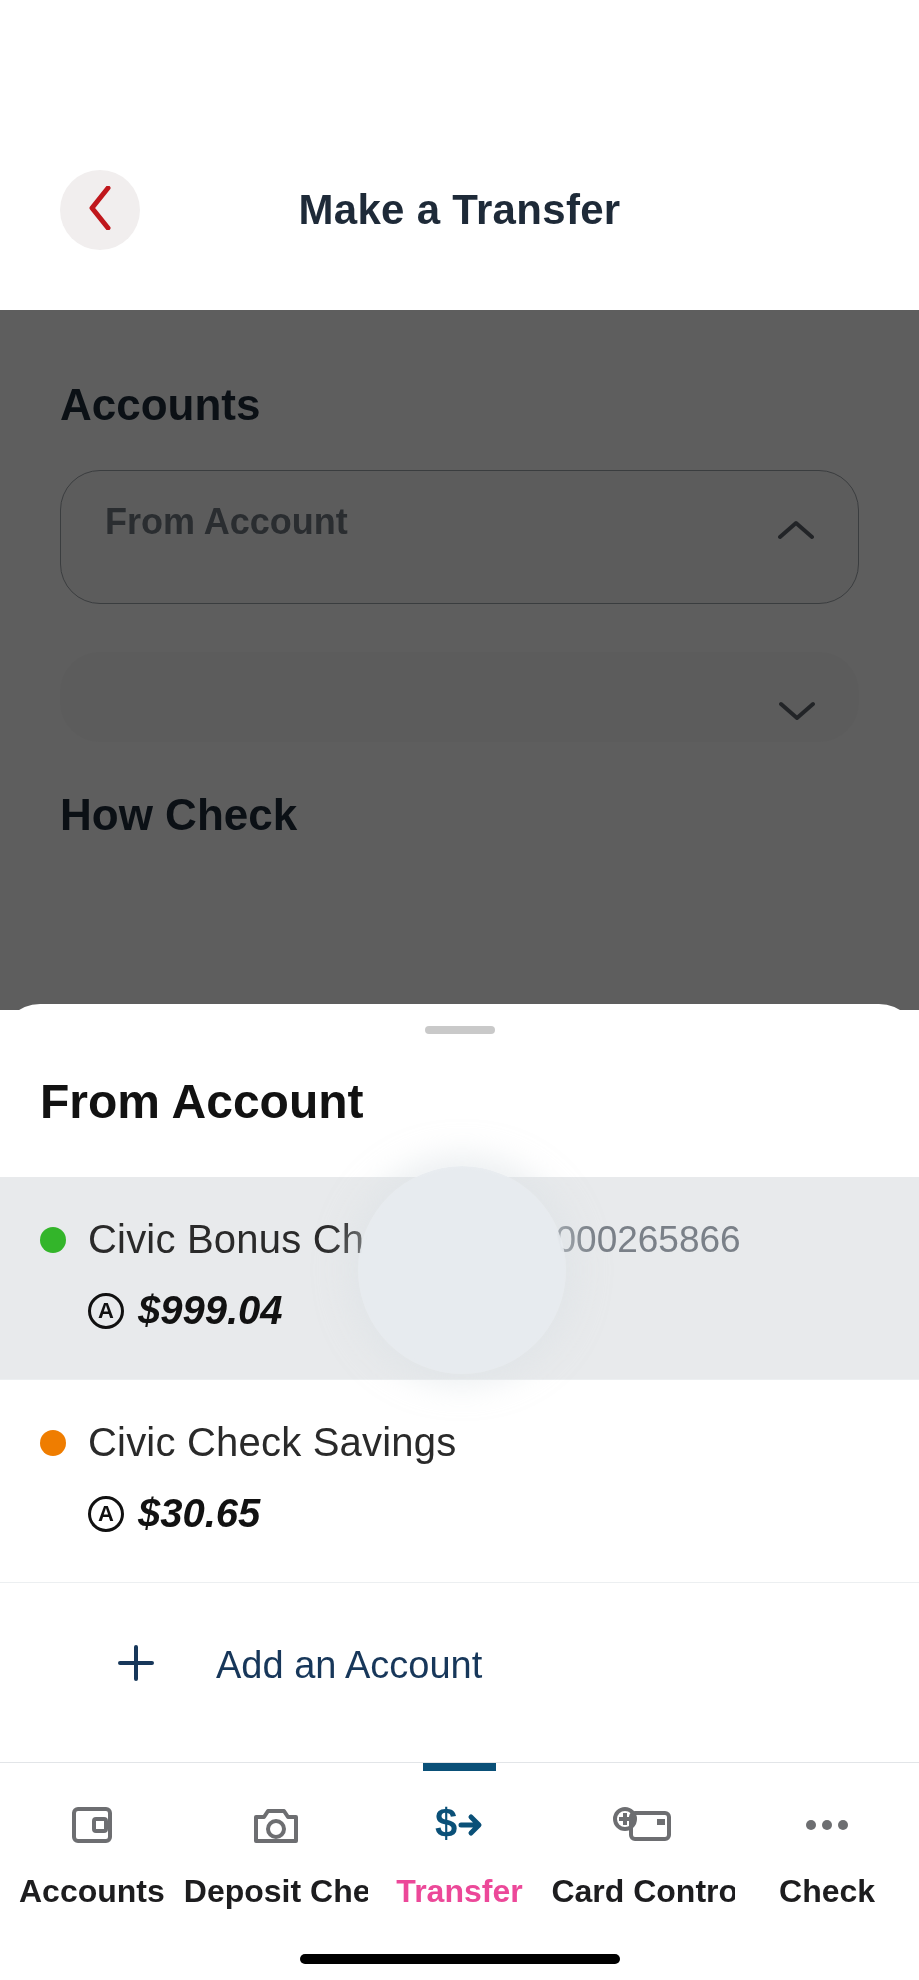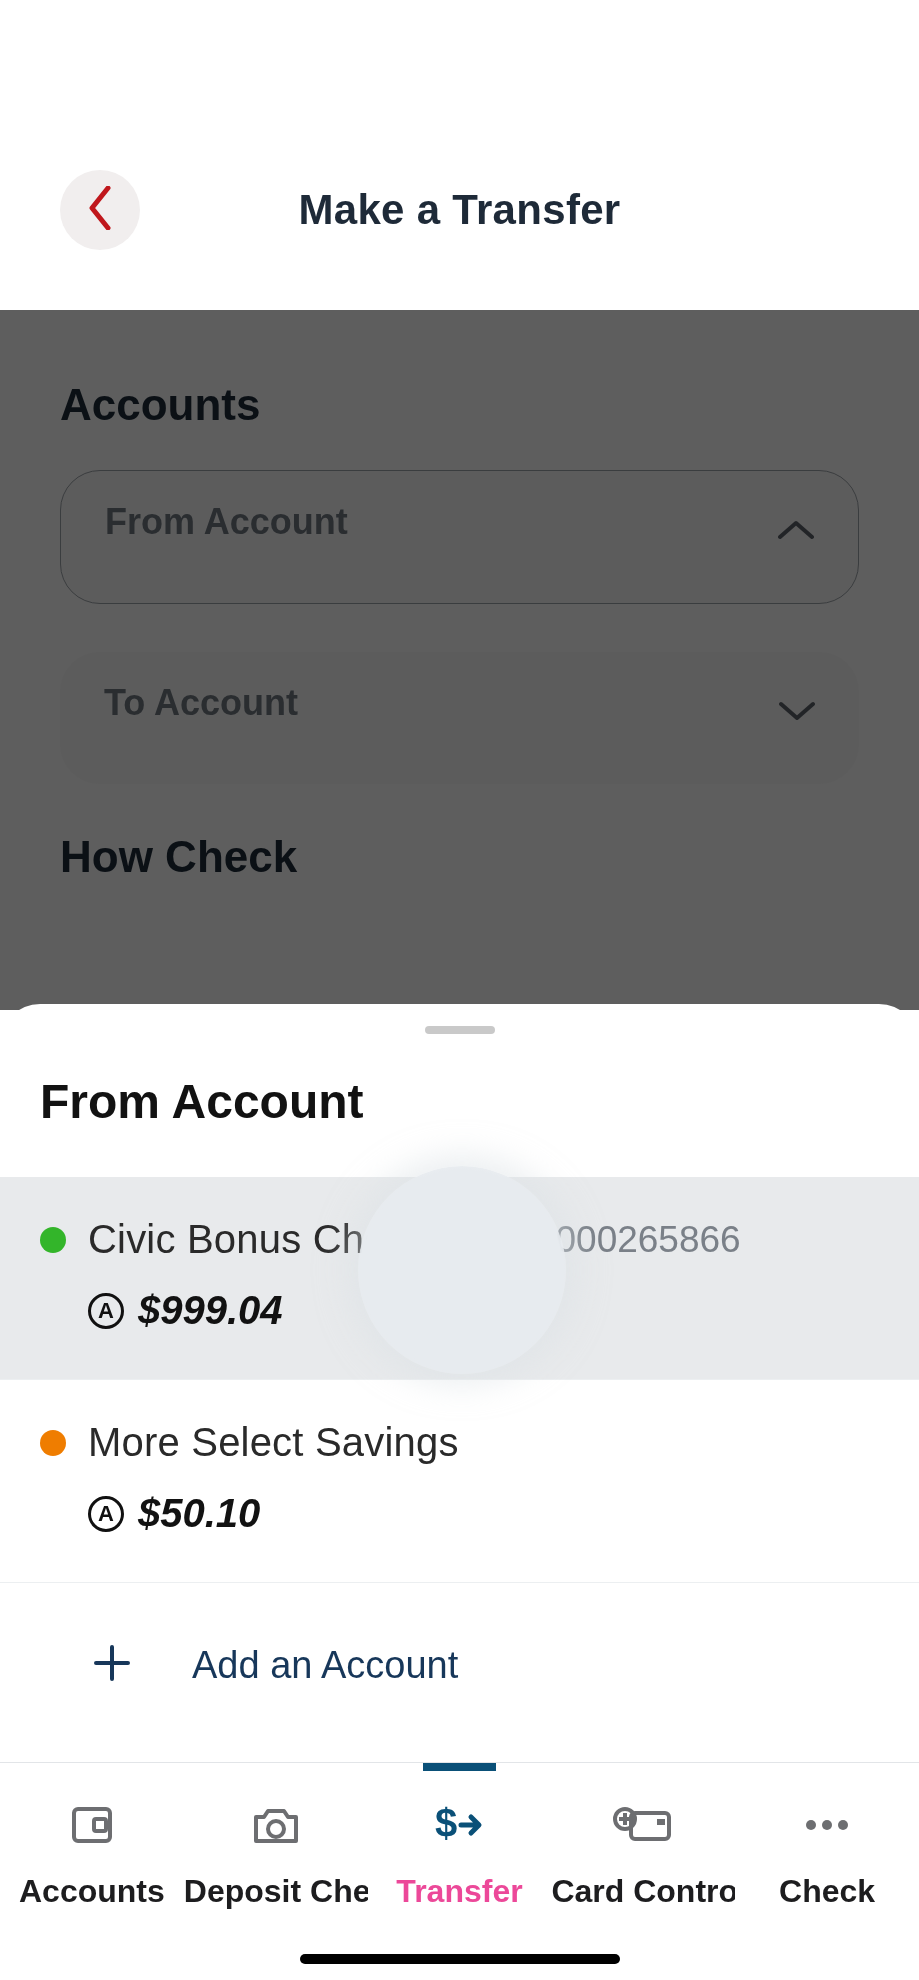--- a/index.html
+++ b/index.html
@@ -31,21 +31,21 @@
   .acct { padding: 40px 40px 46px; border-bottom: 1px solid #eceff1; position: relative; }
   .acct.selected { background: #e8eaec; }
   .acct-row1 { display: flex; align-items: center; gap: 22px; }
   .dot { width: 26px; height: 26px; border-radius: 50%; flex: none; }
   .acct-name { font-size: 40px; font-weight: 500; color: #2a2a2a; letter-spacing: 0.2px; }
   .acct-num { font-size: 37px; color: #7a8088; margin-left: 14px; display: flex; }
   .acct-num .pale { color: #c3c7cc; }
   .acct-row2 { display: flex; align-items: center; gap: 14px; margin-top: 26px; margin-left: 48px; }
   .a-badge { width: 36px; height: 36px; border: 3px solid #111; border-radius: 50%; display: flex; align-items: center; justify-content: center; font-weight: 800; font-size: 22px; color: #111; }
   .acct-bal { font-size: 40px; font-weight: 800; color: #121212; font-style: italic; }
-  .add-row { display: flex; align-items: center; gap: 60px; padding: 60px 92px; }
+  .add-row { display: flex; align-items: center; gap: 60px; padding: 60px 116px; }
   .add-plus svg { width: 40px; height: 40px; }
   .add-label { font-size: 38px; color: #17375a; font-weight: 500; }
 
   
   .touch-dot { position: absolute; left: 358px; top: 1166px; width: 208px; height: 208px; border-radius: 50%; background: radial-gradient(circle at 50% 50%, #e7ebef 0%, #e7ebef 68%, rgba(231,235,239,0) 100%); box-shadow: 0 0 30px 12px rgba(220,225,230,0.5); pointer-events: none; }
 
   
   .tabbar { position: absolute; left: 0; right: 0; bottom: 0; height: 218px; border-top: 1px solid #e2e5e8; background: #fff; display: flex; }
   .tab { flex: 1; display: flex; flex-direction: column; align-items: center; justify-content: flex-start; padding-top: 36px; position: relative; min-width: 0; }
   .tab.active::before { content: ""; position: absolute; top: 0; left: 30%; right: 30%; height: 8px; background: #0a5078; }
@@ -76,21 +76,20 @@
     <div class="field outlined">
       <div class="field-label">From Account</div>
       <span class="field-chevron">
         <svg viewBox="0 0 36 22">
             <path d="M2 18 L18 4 L34 18" stroke="#5b6068" stroke-width="4" fill="none" stroke-linecap="round" stroke-linejoin="round"></path>
           </svg>
       </span>
     </div>
 
     <div class="field">
-      <div class="field-label">To Account</div>
       <span class="field-chevron">
         <svg viewBox="0 0 36 22">
             <path d="M2 4 L18 18 L34 4" stroke="#5b6068" stroke-width="4" fill="none" stroke-linecap="round" stroke-linejoin="round"></path>
           </svg>
       </span>
     </div>
 
     <div class="section-title">How Check</div>
   </div>
 
@@ -113,25 +112,25 @@
         </div>
         <div class="acct-row2">
           <span class="a-badge">A</span>
           <span class="acct-bal">$999.04</span>
         </div>
       </div>
 
       <div class="acct">
         <div class="acct-row1">
           <span class="dot" style="background:#ef7d00"></span>
-          <span class="acct-name">More Select Savings</span>
+          <span class="acct-name">Civic Check Savings</span>
         </div>
         <div class="acct-row2">
           <span class="a-badge">A</span>
-          <span class="acct-bal">$50.10</span>
+          <span class="acct-bal">$30.65</span>
         </div>
       </div>
 
     </div>
 
     <div class="add-row">
       <span class="add-plus">
         <svg viewBox="0 0 40 40">
             <path d="M20 4 V36 M4 20 H36" stroke="#17375a" stroke-width="4" stroke-linecap="round"></path>
           </svg>

